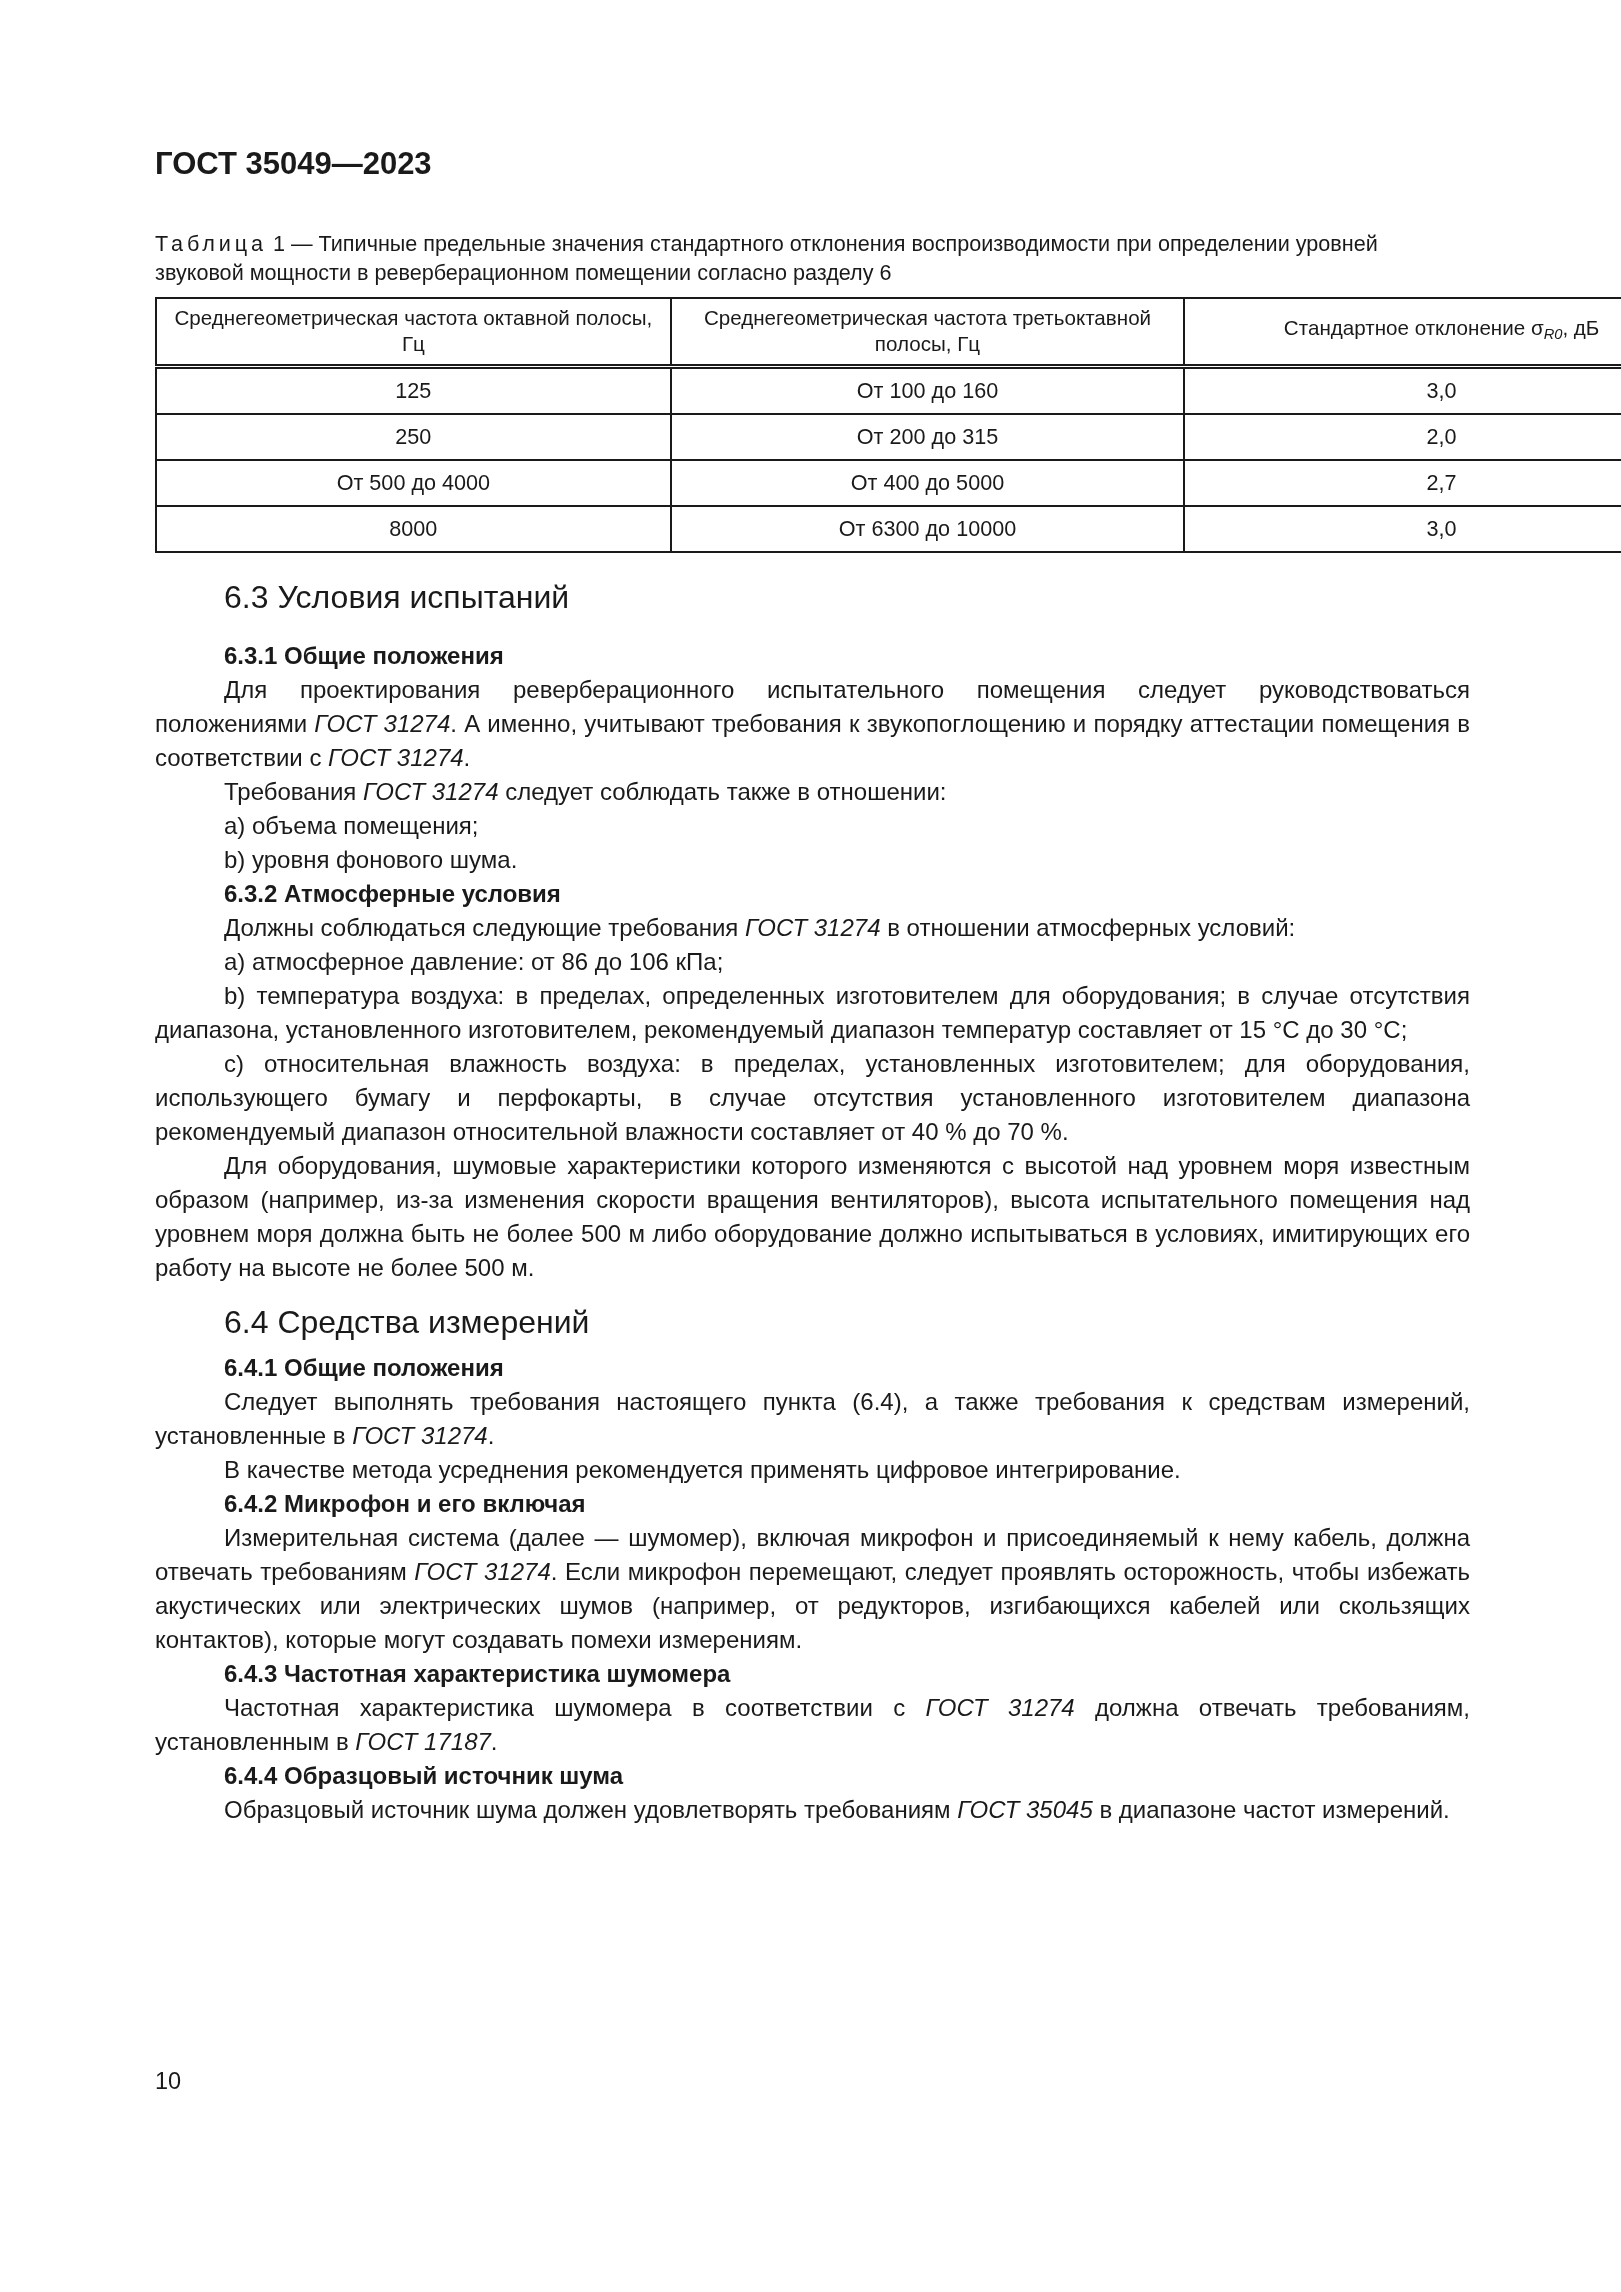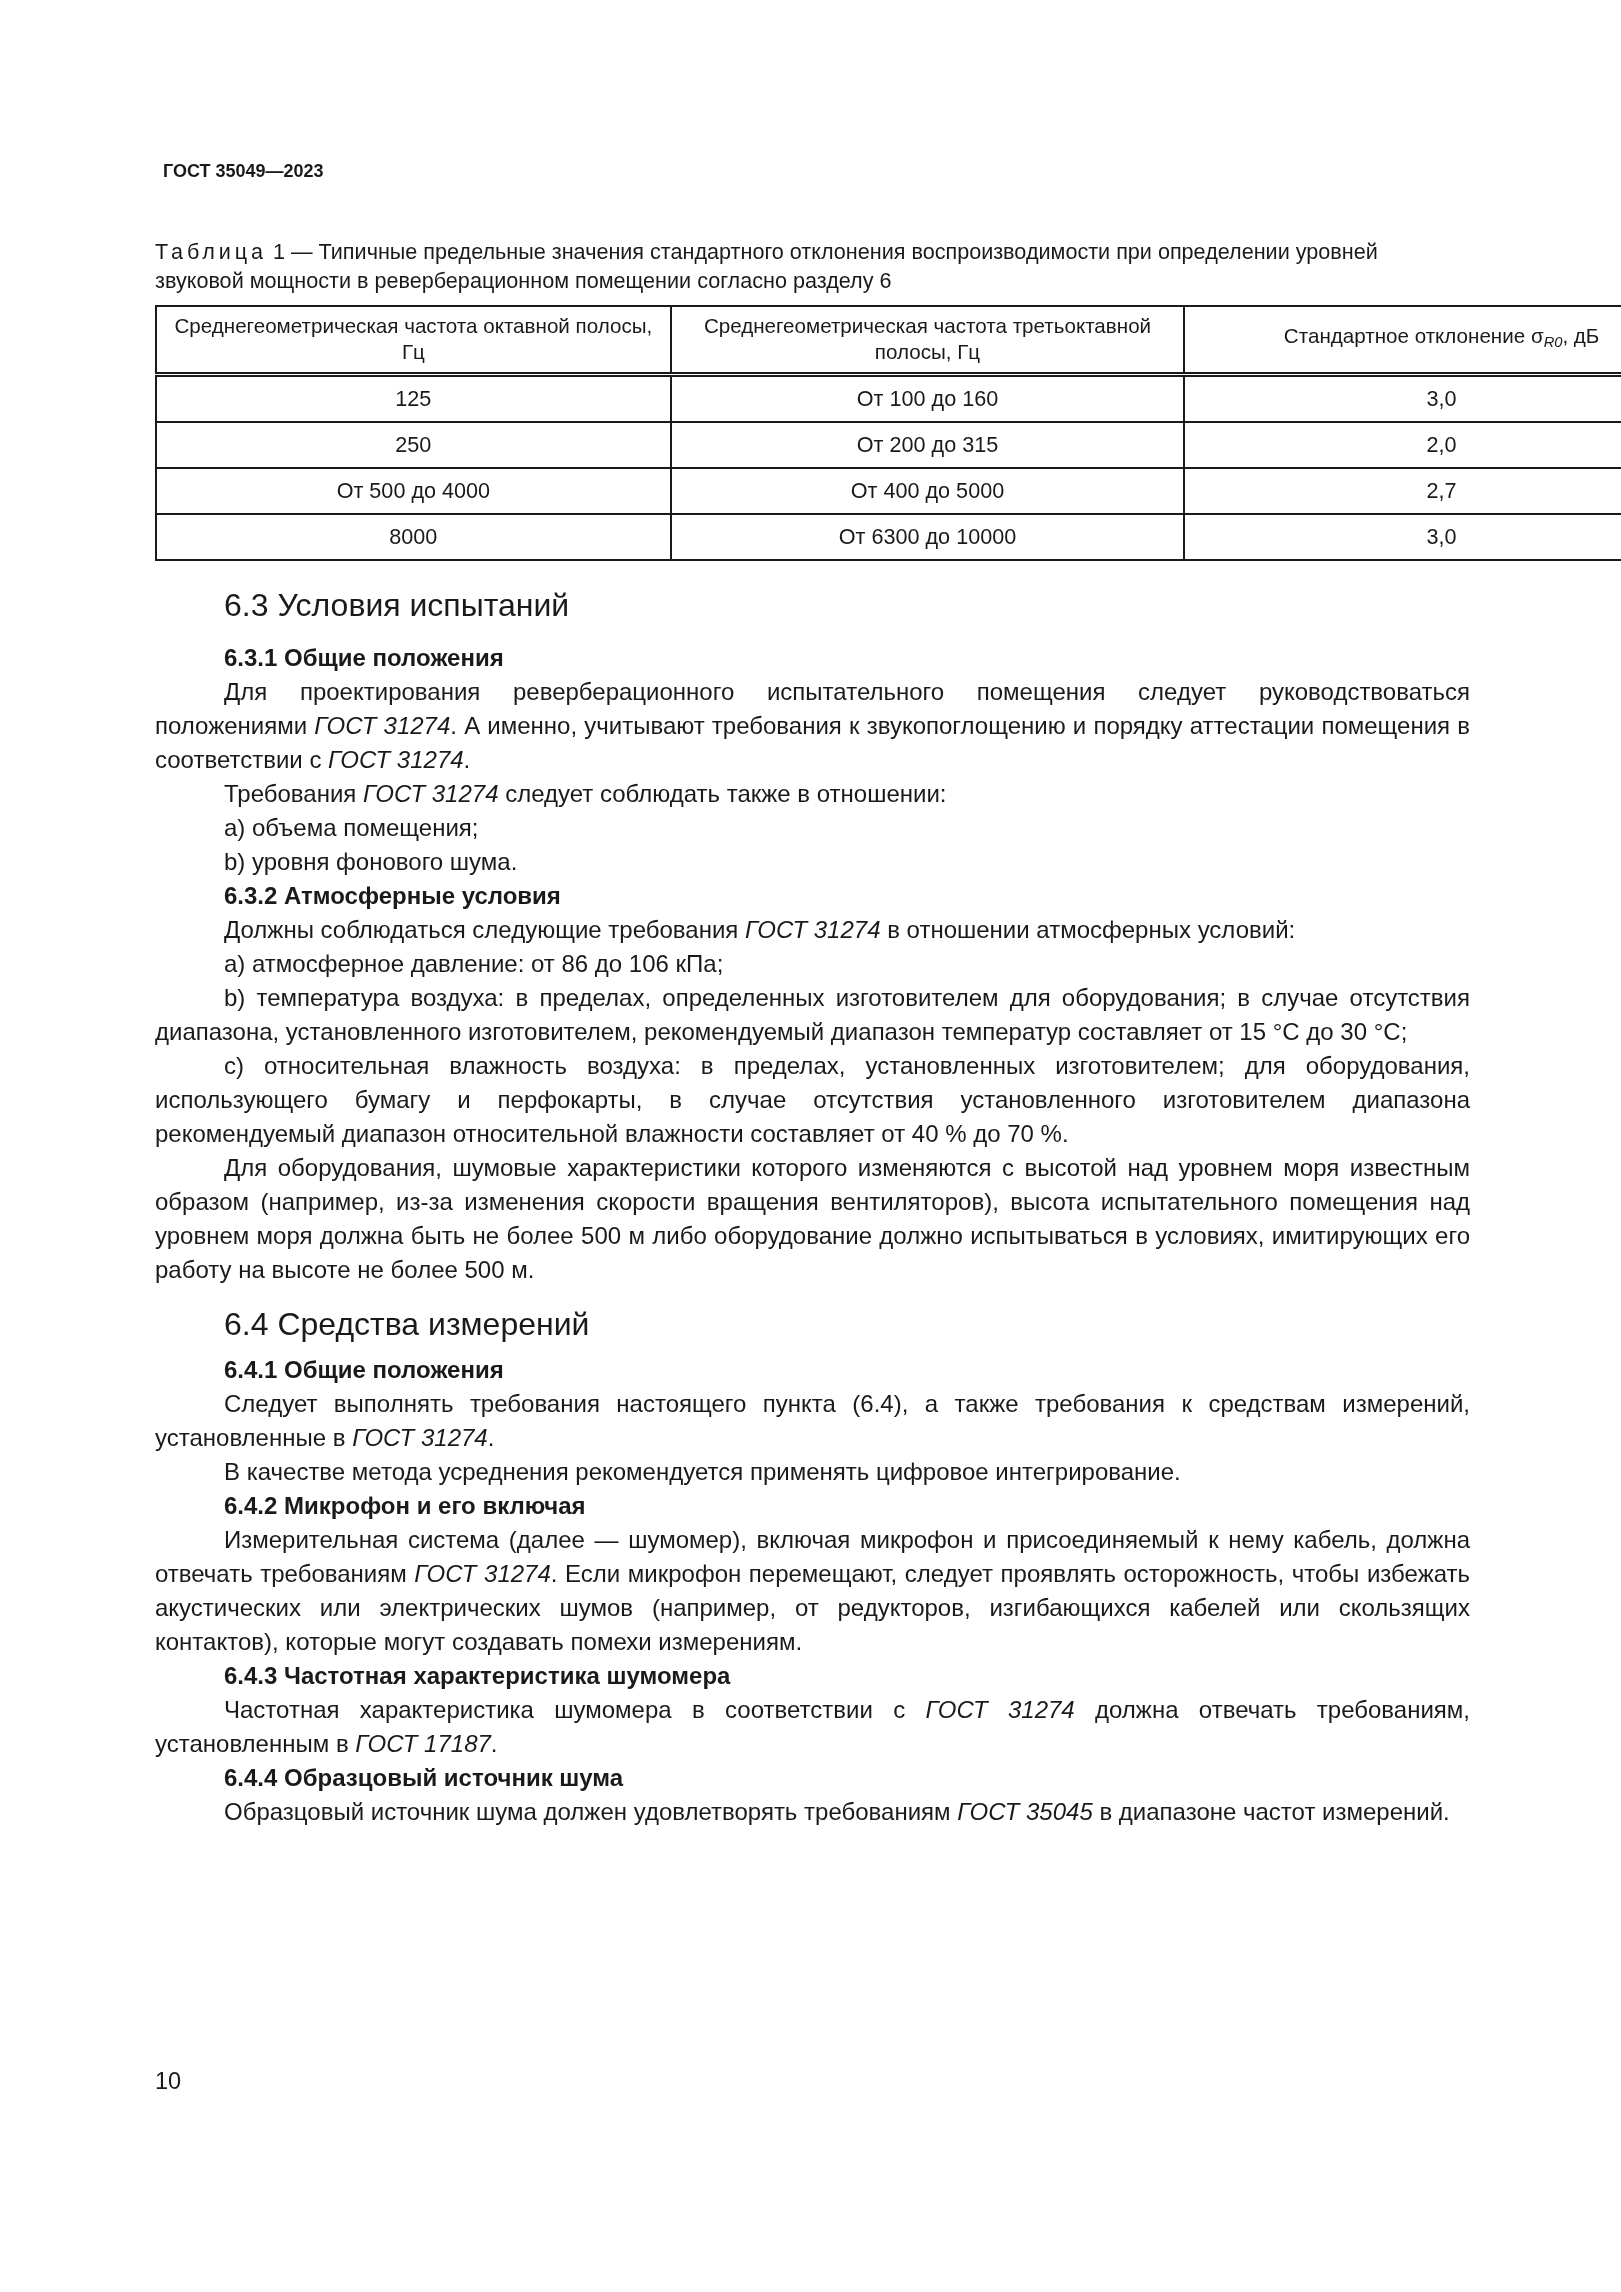--- a/index.html
+++ b/index.html
@@ -1,19 +1,19 @@
 <!DOCTYPE html>
 <html><head>
 <meta charset="utf-8">
 <style>
   html, body { margin: 0; padding: 0; background: #ffffff; }
   body { width: 1621px; height: 2293px; position: relative; overflow: hidden;
          font-family: "Liberation Sans", "DejaVu Sans", sans-serif; color: #1a1a1a; }
   .page { position: absolute; left: 155px; top: 147px; width: 1315px; }
-  .doc-header { font-weight: bold; font-size: 18px; line-height: 33px; margin: 8px; height: 33px; }
+  .doc-header { font-weight: bold; font-size: 31px; line-height: 33px; margin: 0; height: 33px; }
   .caption { margin-top: 49px; font-size: 21.6px; line-height: 29px; }
   .caption .spaced { letter-spacing: 3.9px; }
   table.t1 { margin-top: 9.8px; width: 1545px; border-collapse: collapse; font-size: 21.6px; }
   table.t1 td, table.t1 th { border: 2.9px solid #1a1a1a; text-align: center; vertical-align: middle; font-weight: normal; padding: 0 7.8px; }
   table.t1 th { height: 65px; line-height: 26.5px; font-size: 20.6px; border-bottom: 5.9px double #1a1a1a; }
   table.t1 td { height: 44px; }
   table.t1 col.c1 { width: 438px; } table.t1 col.c2 { width: 437px; } table.t1 col.c3 { width: 438px; }
   sub.sig { font-style: italic; font-size: 14.7px; vertical-align: -4.9px; margin-top: 24px; }
   .body { font-size: 24px; line-height: 34px; text-align: justify; }
   .h2 { font-weight: normal; padding-left: 69px; font-size: 32px; line-height: 34px; }
@@ -68,21 +68,21 @@
       <tr>
         <td>8000</td>
         <td>От 6300 до 10000</td>
         <td>3,0</td>
       </tr>
     </tbody>
   </table>
 
   <div class="body">
     <p class="h2" style="margin-top:27.4px;">6.3 Условия испытаний</p>
-    <p class="h3" style="margin-top:19px;">6.3.1 Общие положения</p>
+    <p class="h3" style="margin-top:25px;">6.3.1 Общие положения</p>
     <p class="para"><span>Для проектирования реверберационного испытательного помещения следует руководствоваться положениями </span><i>ГОСТ 31274</i><span>. А именно, учитывают требования к звукопоглощению и порядку аттестации помещения в соответствии с </span><i>ГОСТ 31274</i><span>.</span></p>
     <p class="para"><span>Требования </span><i>ГОСТ 31274</i><span> следует соблюдать также в отношении:</span></p>
     <p class="item">a) объема помещения;</p>
     <p class="item">b) уровня фонового шума.</p>
 
     <p class="h3">6.3.2 Атмосферные условия</p>
     <p class="para"><span>Должны соблюдаться следующие требования </span><i>ГОСТ 31274</i><span> в отношении атмосферных условий:</span></p>
     <p class="para">a) атмосферное давление: от 86 до 106 кПа;</p>
     <p class="para">b) температура воздуха: в пределах, определенных изготовителем для оборудования; в случае отсутствия диапазона, установленного изготовителем, рекомендуемый диапазон температур составляет от 15 °С до 30 °С;</p>
     <p class="para">c) относительная влажность воздуха: в пределах, установленных изготовителем; для оборудования, использующего бумагу и перфокарты, в случае отсутствия установленного изготовителем диапазона рекомендуемый диапазон относительной влажности составляет от 40 % до 70 %.</p>

